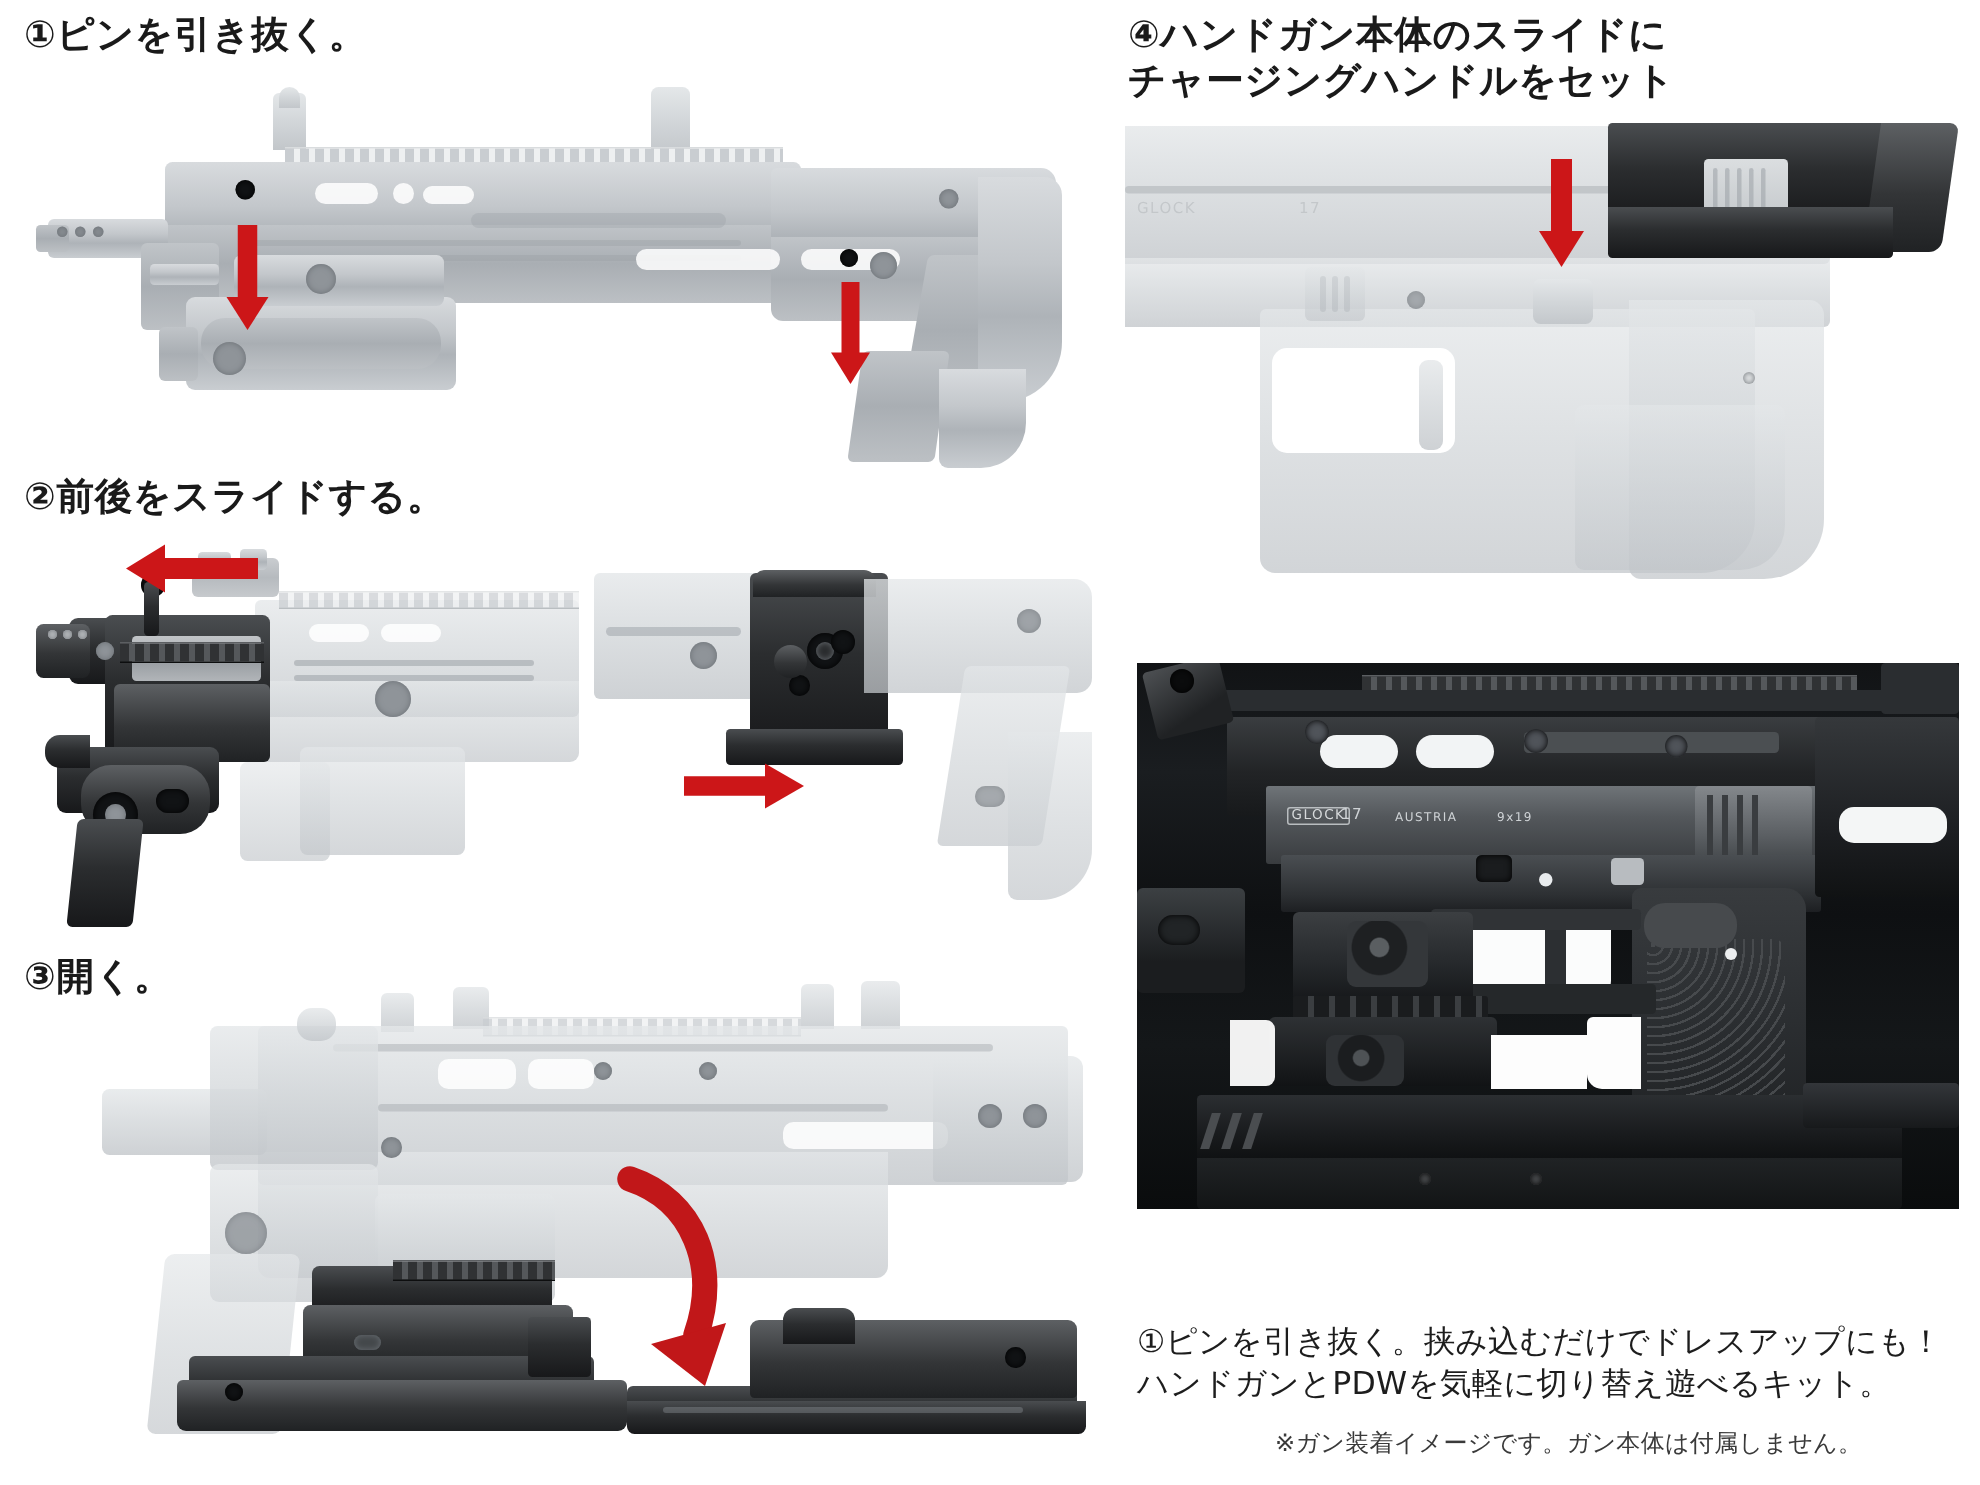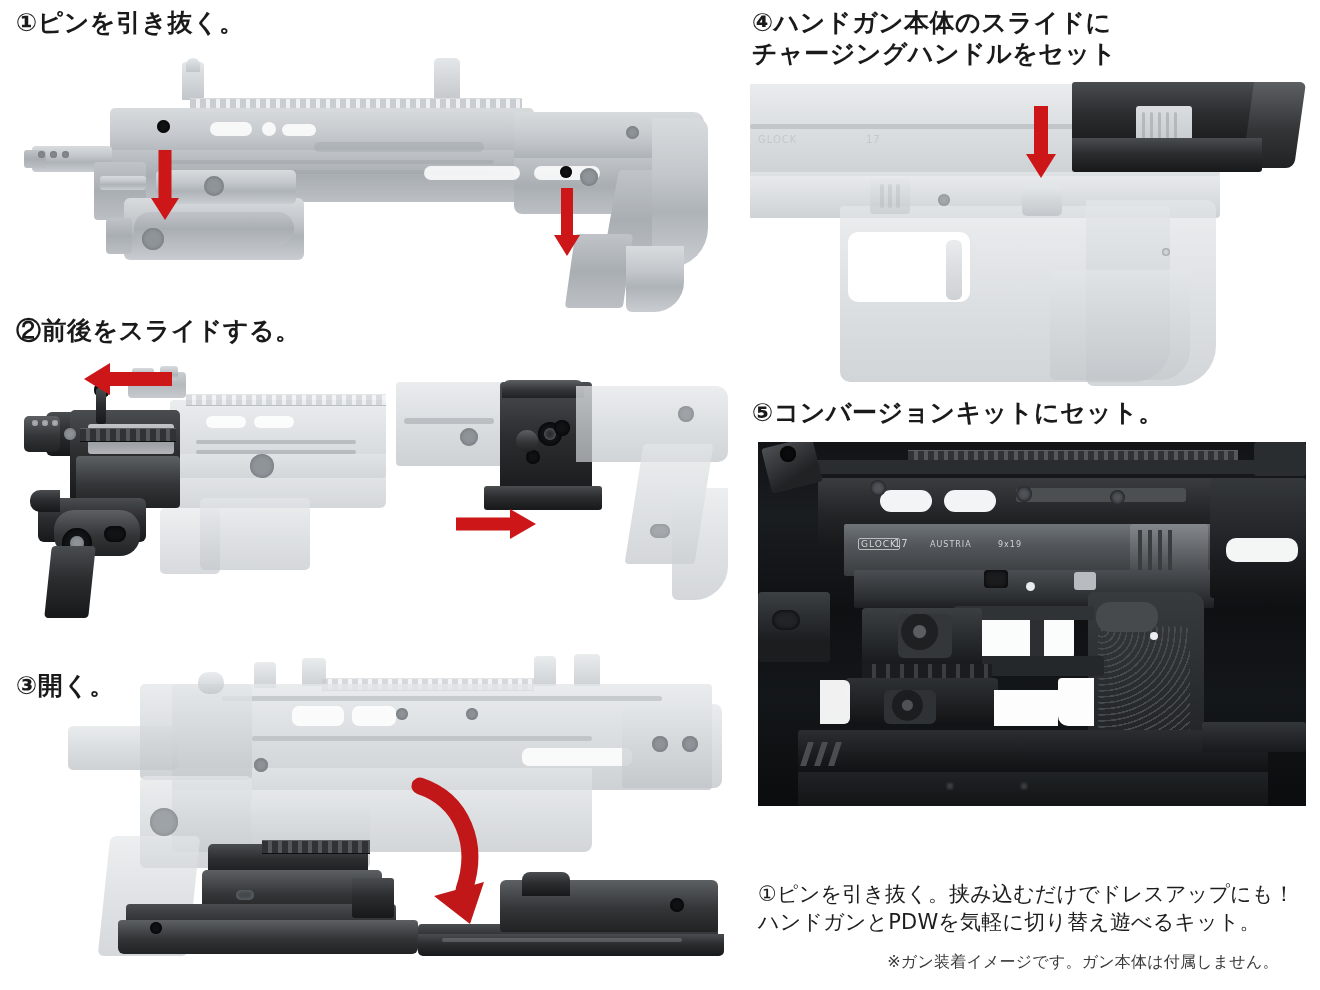--- a/index.html
+++ b/index.html
@@ -89,21 +89,21 @@
 
   
   .headline{
     font-size:37px;font-weight:bold;letter-spacing:1px;color:#161616;
     line-height:1.1;white-space:nowrap;
   }
   .body-copy{
     font-size:21px;line-height:1.35;color:#1d1d1d;white-space:pre-line;letter-spacing:.2px;
   }
   .footnote{
-    font-size:16px;color:#3a3a3a;text-align:center;letter-spacing:.2px;
+    font-size:16px;color:#3a3a3a;text-align:left;letter-spacing:.2px;
   }
 
   
   .photo{
     position:absolute;background:#0a0b0c;overflow:hidden;
   }
   .ph-el{position:absolute;}
   .txt-mark{
     position:absolute;color:#cfd3d6;font-size:9px;letter-spacing:1px;
     font-family:"DejaVu Sans","Liberation Sans",sans-serif;
@@ -168,21 +168,21 @@
       <div class="arrow-down" style="left:136px;top:100px;width:30px;height:70px;--ac:#cc1618;--hw:14px;--hh:22px;">
         <div class="shaft" style="width:13px;height:50px;"></div>
         <div class="head"></div>
       </div>
       <div class="arrow-down" style="left:539px;top:138px;width:28px;height:68px;--ac:#cc1618;--hw:13px;--hh:21px;">
         <div class="shaft" style="width:12px;height:48px;"></div>
         <div class="head"></div>
       </div>
     </div>
 
-    <div style="position:absolute;left:16px;top:316px;font-family:Liberation Serif, serif;" class="step-head">②前後をスライドする。</div>
+    <div style="position:absolute;left:16px;top:316px;" class="step-head">②前後をスライドする。</div>
 
     <div class="fig" style="left:10px;top:358px;width:380px;height:260px;">
 
       <div class="ghost lite" style="left:160px;top:42px;width:216px;height:78px;border-radius:4px;opacity:.75;"></div>
       <div class="ghost lite" style="left:160px;top:96px;width:216px;height:54px;border-radius:0 0 6px 6px;opacity:.7;"></div>
       <div class="rail" style="left:176px;top:36px;width:200px;height:10px;opacity:.7;"></div>
       <div class="slot" style="left:196px;top:58px;width:40px;height:12px;"></div>
       <div class="slot" style="left:244px;top:58px;width:40px;height:12px;"></div>
       <div class="slotg" style="left:186px;top:82px;width:160px;height:4px;"></div>
       <div class="slotg" style="left:186px;top:92px;width:160px;height:4px;"></div>
@@ -241,21 +241,21 @@
       <div class="ghost lite" style="left:276px;top:130px;width:56px;height:112px;border-radius:0 0 34px 6px;opacity:.7;"></div>
       <div class="hole" style="left:282px;top:48px;width:16px;height:16px;opacity:.8;"></div>
       <div class="hole" style="left:254px;top:166px;width:20px;height:14px;border-radius:8px;opacity:.7;"></div>
 
       <div class="arrow-right" style="left:60px;top:150px;width:80px;height:32px;--ac:#cc1618;--hw:15px;--hh:26px;">
         <div class="shaft" style="width:56px;height:13px;"></div>
         <div class="head"></div>
       </div>
     </div>
 
-    <div style="position:absolute;left:16px;top:671px;text-align:center;" class="step-head">③開く。</div>
+    <div style="position:absolute;left:16px;top:636px;text-align:center;" class="step-head">③開く。</div>
 
     <div class="fig" style="left:22px;top:648px;width:714px;height:336px;">
 
       <div class="ghost lite" style="left:232px;top:14px;width:22px;height:26px;border-radius:4px 4px 0 0;opacity:.8;"></div>
       <div class="ghost lite" style="left:280px;top:10px;width:24px;height:28px;border-radius:4px 4px 0 0;opacity:.8;"></div>
       <div class="ghost lite" style="left:512px;top:8px;width:22px;height:30px;border-radius:4px 4px 0 0;opacity:.8;"></div>
       <div class="ghost lite" style="left:552px;top:6px;width:26px;height:32px;border-radius:4px 4px 0 0;opacity:.8;"></div>
       <div class="rail" style="left:300px;top:30px;width:212px;height:11px;opacity:.75;"></div>
       <div class="ghost lite" style="left:150px;top:36px;width:540px;height:106px;border-radius:4px;opacity:.8;"></div>
       <div class="ghost lite" style="left:150px;top:120px;width:420px;height:84px;border-radius:0 0 8px 8px;opacity:.72;"></div>
@@ -343,21 +343,20 @@
       <div class="slotg" style="left:416px;top:32px;width:3px;height:52px;opacity:.55;"></div>
       <div class="slotg" style="left:424px;top:32px;width:3px;height:52px;opacity:.55;"></div>
       <div class="blk" style="left:322px;top:58px;width:190px;height:34px;border-radius:0 0 3px 3px;"></div>
 
       <div class="arrow-down" style="left:274px;top:26px;width:34px;height:72px;--ac:#cc1618;--hw:15px;--hh:24px;">
         <div class="shaft" style="width:14px;height:50px;"></div>
         <div class="head"></div>
       </div>
     </div>
 
-    <div style="position:absolute;left:2px;top:398px;" class="step-head">⑤コンバージョンキットにセット。</div>
 
     <div class="photo" style="left:8px;top:442px;width:548px;height:364px;">
 
       <div class="ph-el" style="left:0;top:0;width:548px;height:364px;background:
            linear-gradient(180deg,#111315 0%,#1a1d20 20%,#0e1012 46%,#141719 70%,#0a0c0d 100%);"></div>
 
       <div class="ph-el rail dark" style="left:150px;top:8px;width:330px;height:16px;"></div>
       <div class="ph-el" style="left:28px;top:18px;width:500px;height:14px;background:#2a2d30;border-radius:2px;"></div>
 
       <div class="ph-el" style="left:60px;top:36px;width:430px;height:66px;background:

